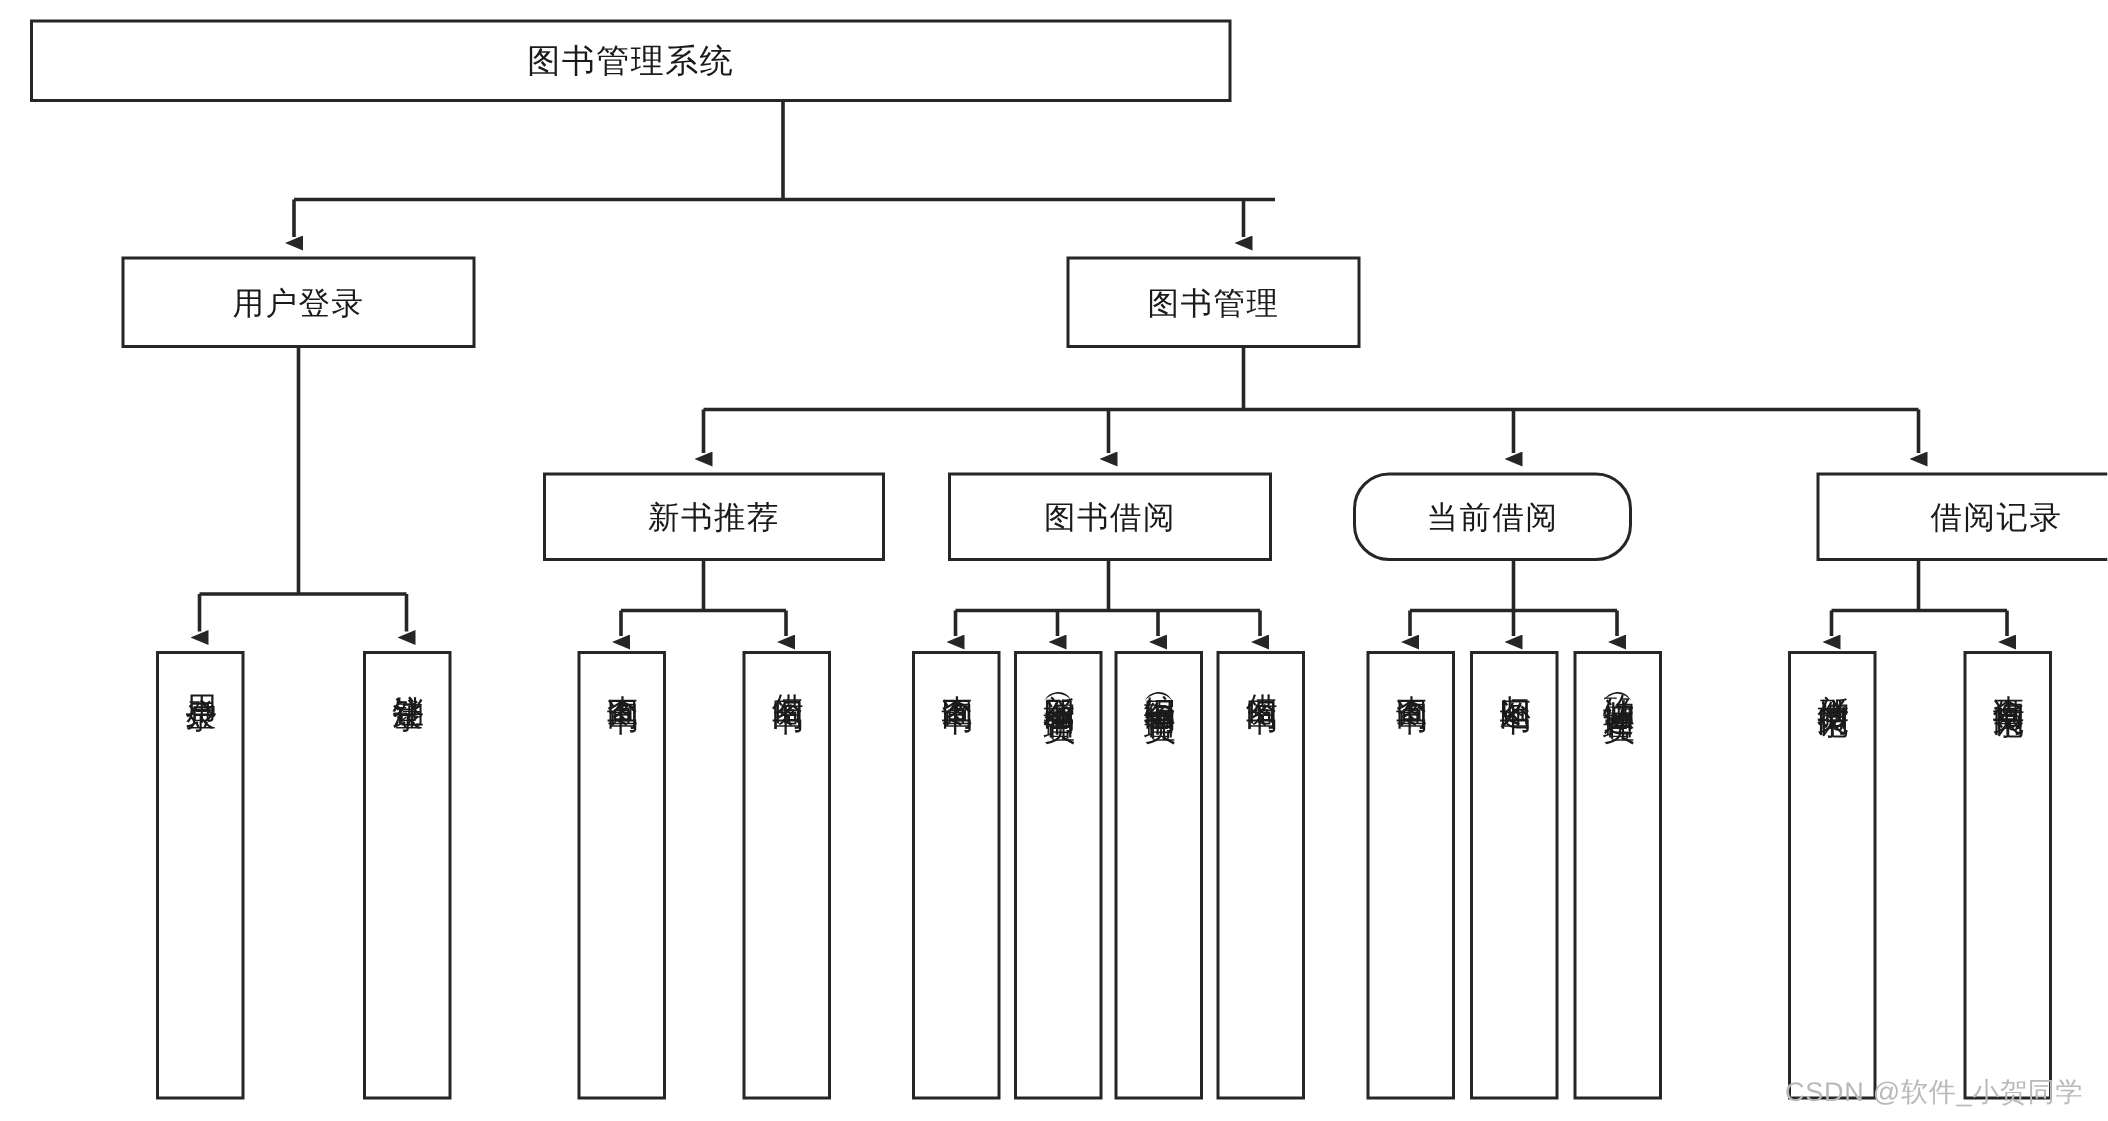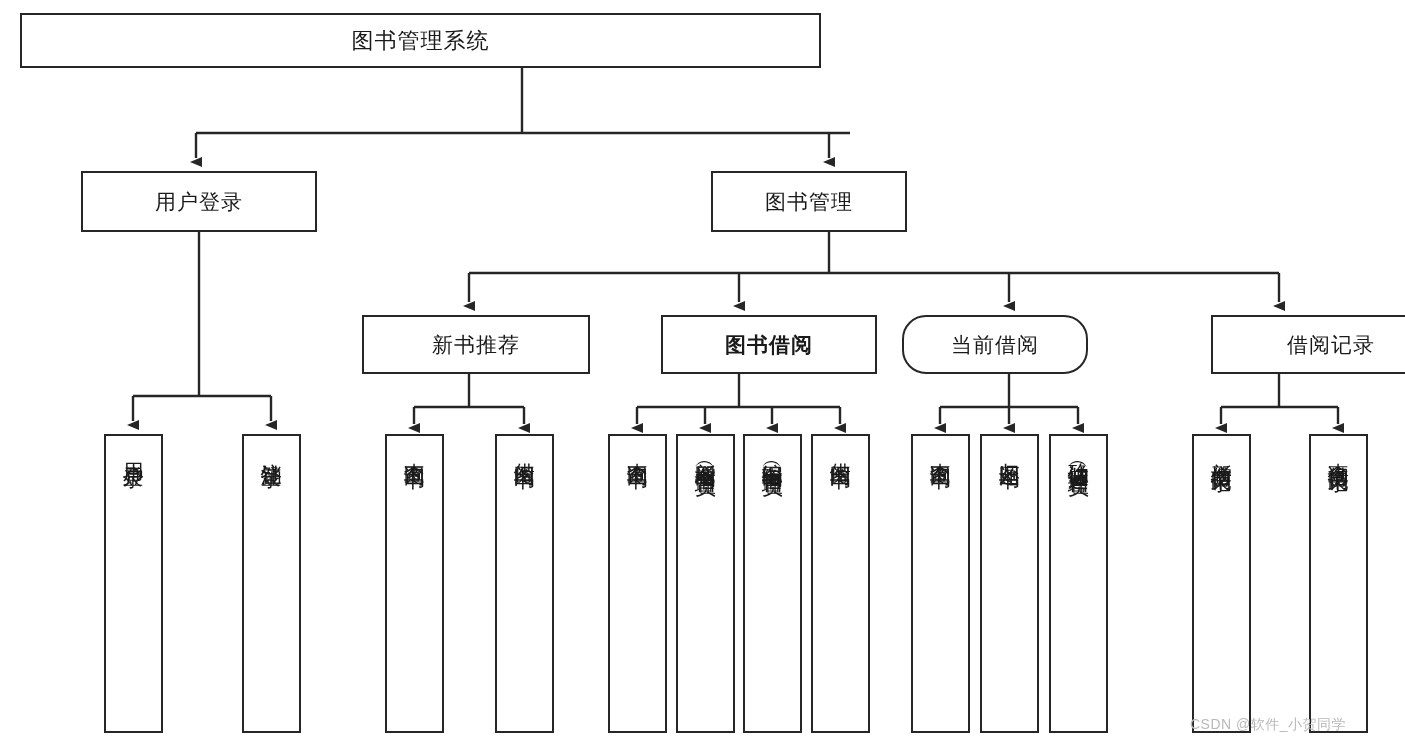--- a/index.html
+++ b/index.html
@@ -51,21 +51,21 @@
     line-height: 1.02;
     letter-spacing: 2px;
     white-space: nowrap;
   }
   .node.root {
     font-size: 22px;
   }
   #watermark {
     position: absolute;
     color: #b9b9b9;
-    font-size: 14px;
+    font-size: 18px;
     letter-spacing: 0.5px;
     white-space: nowrap;
     left: 1190px;
     top: 716px;
   }
 </style>
 </head>
 <body>
 
 <div id="stage">
@@ -127,21 +127,21 @@
   <div class="node horiz" style="left:81px; top:171px; width:236px; height:61px;">
     <span>用户登录</span>
   </div>
   <div class="node horiz" style="left:711px; top:171px; width:196px; height:61px;">
     <span>图书管理</span>
   </div>
 
   <div class="node horiz" style="left:362px; top:315px; width:228px; height:59px;text-align:right;">
     <span>新书推荐</span>
   </div>
-  <div class="node horiz" style="left:661px; top:315px; width:216px; height:59px;font-weight:bold;">
+  <div class="node horiz" style="left:632px; top:315px; width:216px; height:59px;">
     <span>图书借阅</span>
   </div>
   <div class="node horiz" style="left:902px; top:315px; width:186px; height:59px;border-radius:24px;">
     <span>当前借阅</span>
   </div>
   <div class="node horiz" style="left:1172px; top:315px; width:240px; height:59px;margin-left:39px;">
     <span>借阅记录</span>
   </div>
 
   <div class="node vert" style="left:104px; top:434px; width:59px; height:299px;">

